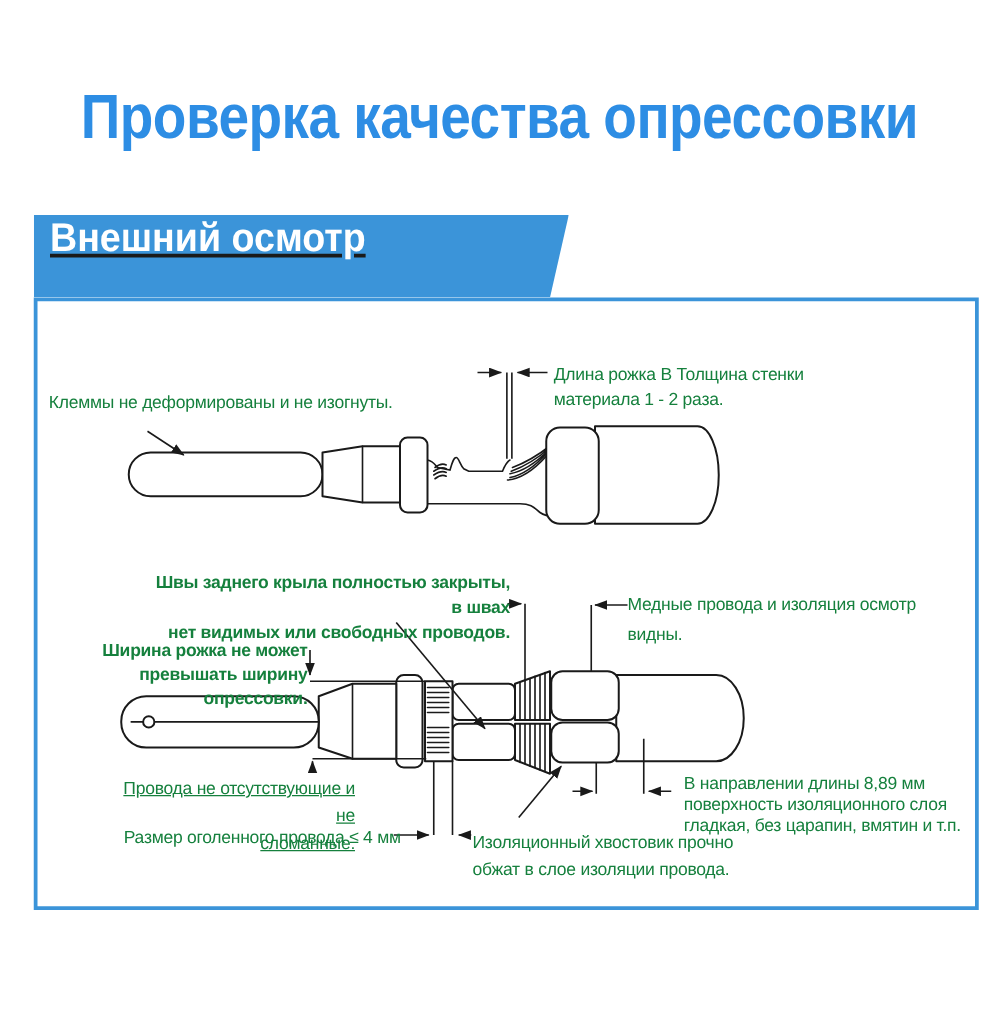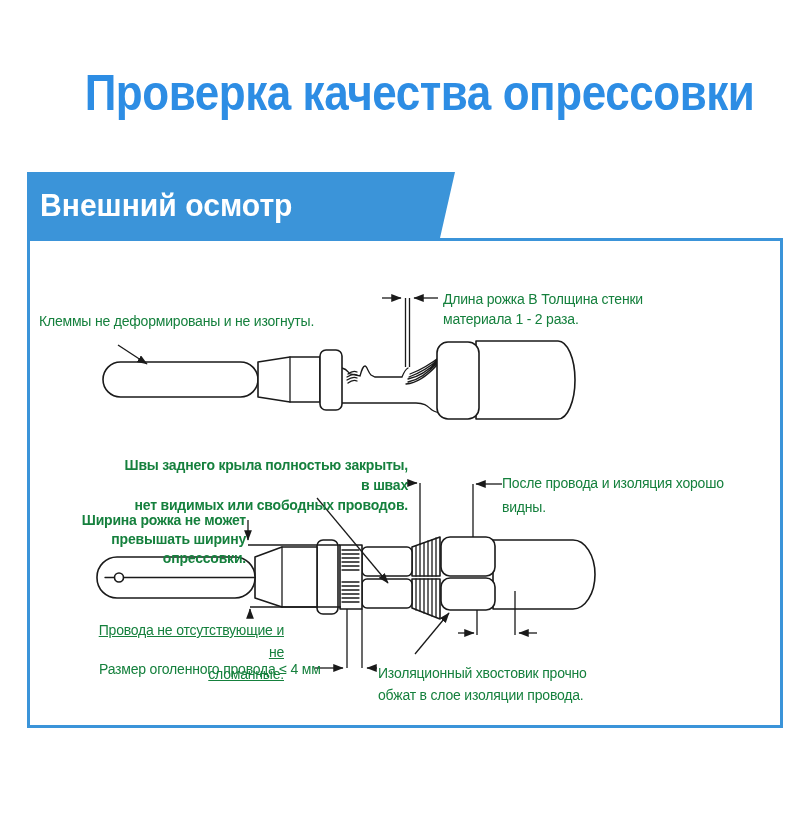--- a/index.html
+++ b/index.html
@@ -1,25 +1,25 @@
 <!DOCTYPE html>
 <html style="--title-blue: #2d8de4; --accent-blue: #3b94d9; --line-dark: #1a1a1a;"><head>
 <meta charset="utf-8">
 <style>
   html,body{margin:0;padding:0;background:#fff;}
   .page{position:relative;width:800px;height:818px;background:#fff;overflow:hidden;
         font-family:"Liberation Sans",sans-serif;color:#1a1a1a;}
-  .page-title{position:absolute;top:64px;left:0;width:800px;text-align:right;}
+  .page-title{position:absolute;top:64px;left:0;width:800px;text-align:center;}
   .page-title span{display:inline-block;font-size:50px;font-weight:bold;
         color:var(--title-blue);transform:scaleX(.88);transform-origin:center;
         white-space:nowrap;letter-spacing:-.5px;}
   .banner{position:absolute;left:27px;top:172px;width:430px;height:66px;
         background:var(--accent-blue);
         clip-path:polygon(0 0,428px 0,413px 66px,0 66px);
-        display:flex;align-items:center;}
+        display:flex;align-items:flex-start;text-decoration:underline;}
   .banner span{display:inline-block;margin-left:13px;font-size:32px;font-weight:bold;
         color:#fff;transform:scaleX(.94);transform-origin:left center;white-space:nowrap;}
   .content-box{position:absolute;left:27px;top:238px;width:756px;height:490px;
         box-sizing:border-box;border:3px solid var(--accent-blue);background:#fff;}
   .art{position:absolute;left:30px;top:241px;width:750px;height:484px;color:var(--line-dark);}
   .lbl{position:absolute;font-size:14px;line-height:19px;letter-spacing:-.2px;
         white-space:pre-line;color:#15803d;}
   .intro{left:46px;top:254px;font-size:16.5px;line-height:24px;letter-spacing:-.1px;color:#222;}
   .d1-length{left:443px;top:289px;line-height:20px;}
   .d1-terminals{left:39px;top:312px;}
@@ -130,23 +130,26 @@
       <path class="ld" d="M428,392 H444" marker-end="url(#arr)"></path>
       <path class="ld" d="M507,392 H489" marker-end="url(#arr)"></path>
     </g>
   </svg>
 
   <div class="lbl d1-length">Длина рожка В Толщина стенки
 материала 1 - 2 раза.</div>
   <div class="lbl d1-terminals">Клеммы не деформированы и не изогнуты.</div>
   <div class="lbl d2-seams">Швы заднего крыла полностью закрыты, в швах
 нет видимых или свободных проводов.</div>
-  <div class="lbl d2-copper">После провода и изоляция хорошо
+  <div class="lbl d2-copper">Медные провода и изоляция осмотр
 видны.</div>
   <div class="lbl d2-horn">Ширина рожка не может
 превышать ширину опрессовки.</div>
   <div class="lbl d2-wires">Провода не отсутствующие и не
 сломанные.</div>
   <div class="lbl d2-bare">Размер оголенного провода ≤ 4 мм</div>
   <div class="lbl d2-tail">Изоляционный хвостовик прочно
 обжат в слое изоляции провода.</div>
+  <div class="lbl d2-surface">В направлении длины 8,89 мм
+поверхность изоляционного слоя
+гладкая, без царапин, вмятин и т.п.</div>
 
 </div>
 
 </body></html>

